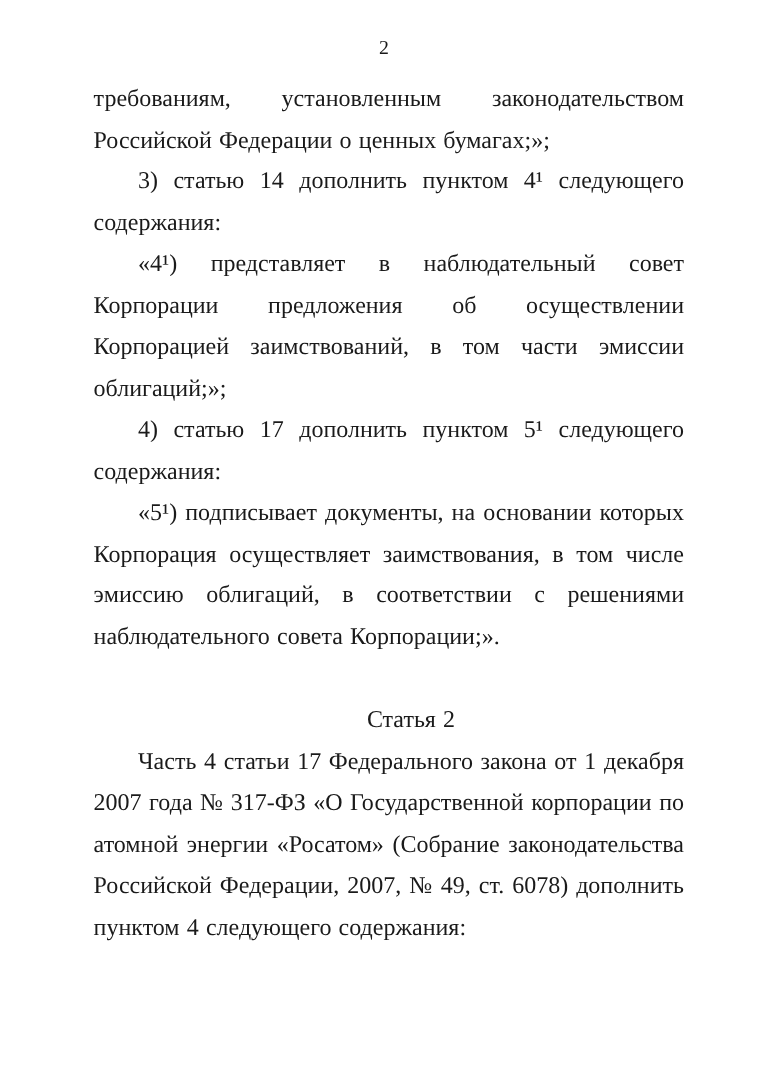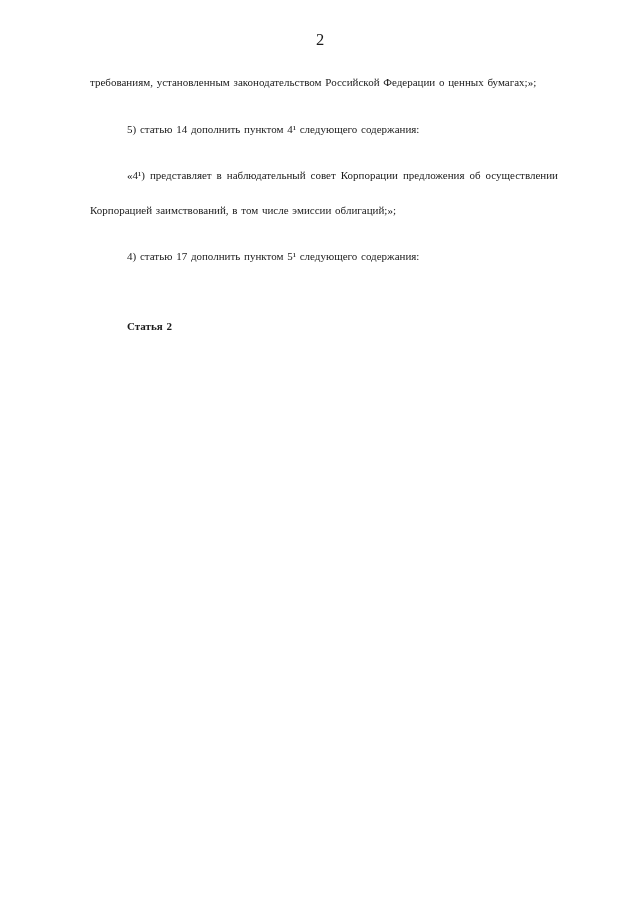--- a/index.html
+++ b/index.html
@@ -21,52 +21,54 @@
     text-align: center;
     padding-top: 30px;
     font-size: 16.5px;
     line-height: 20px;
   }
   .content {
     margin: 15px 70px 0 78px;
     text-align: justify;
   }
   .content p {
-    margin: 12px;
-    font-size: 11px;
+    margin: 0;
+    font-size: 20px;
     line-height: 34.5px;
     word-spacing: 1px;
   }
   .content p.indent {
     text-indent: 37px;
   }
   .content p.heading {
-    font-weight: bold;
+    font-weight: normal;
     margin-top: 35px;
     text-indent: 37px;
-    text-align: left;
+    text-align: center;
   }
 </style>
 </head>
 <body>
 
 <div class="page">
 
   <div class="page-number">2</div>
 
   <div class="content">
 
     <p>требованиям, установленным законодательством Российской Федерации о ценных бумагах;»;</p>
 
 
-    <p class="indent">5) статью 14 дополнить пунктом 4¹ следующего содержания:</p>
+    <p class="indent">3) статью 14 дополнить пунктом 4¹ следующего содержания:</p>
 
-    <p class="indent">«4¹) представляет в наблюдательный совет Корпорации предложения об осуществлении Корпорацией заимствований, в том числе эмиссии облигаций;»;</p>
+    <p class="indent">«4¹) представляет в наблюдательный совет Корпорации предложения об осуществлении Корпорацией заимствований, в том части эмиссии облигаций;»;</p>
 
     <p class="indent">4) статью 17 дополнить пунктом 5¹ следующего содержания:</p>
 
+    <p class="indent">«5¹) подписывает документы, на основании которых Корпорация осуществляет заимствования, в том числе эмиссию облигаций, в соответствии с решениями наблюдательного совета Корпорации;».</p>
 
     <p class="heading">Статья 2</p>
 
+    <p class="indent">Часть 4 статьи 17 Федерального закона от 1 декабря 2007 года № 317-ФЗ «О Государственной корпорации по атомной энергии «Росатом» (Собрание законодательства Российской Федерации, 2007, № 49, ст. 6078) дополнить пунктом 4 следующего содержания:</p>
 
 
   </div>
 </div>
 
 </body></html>

